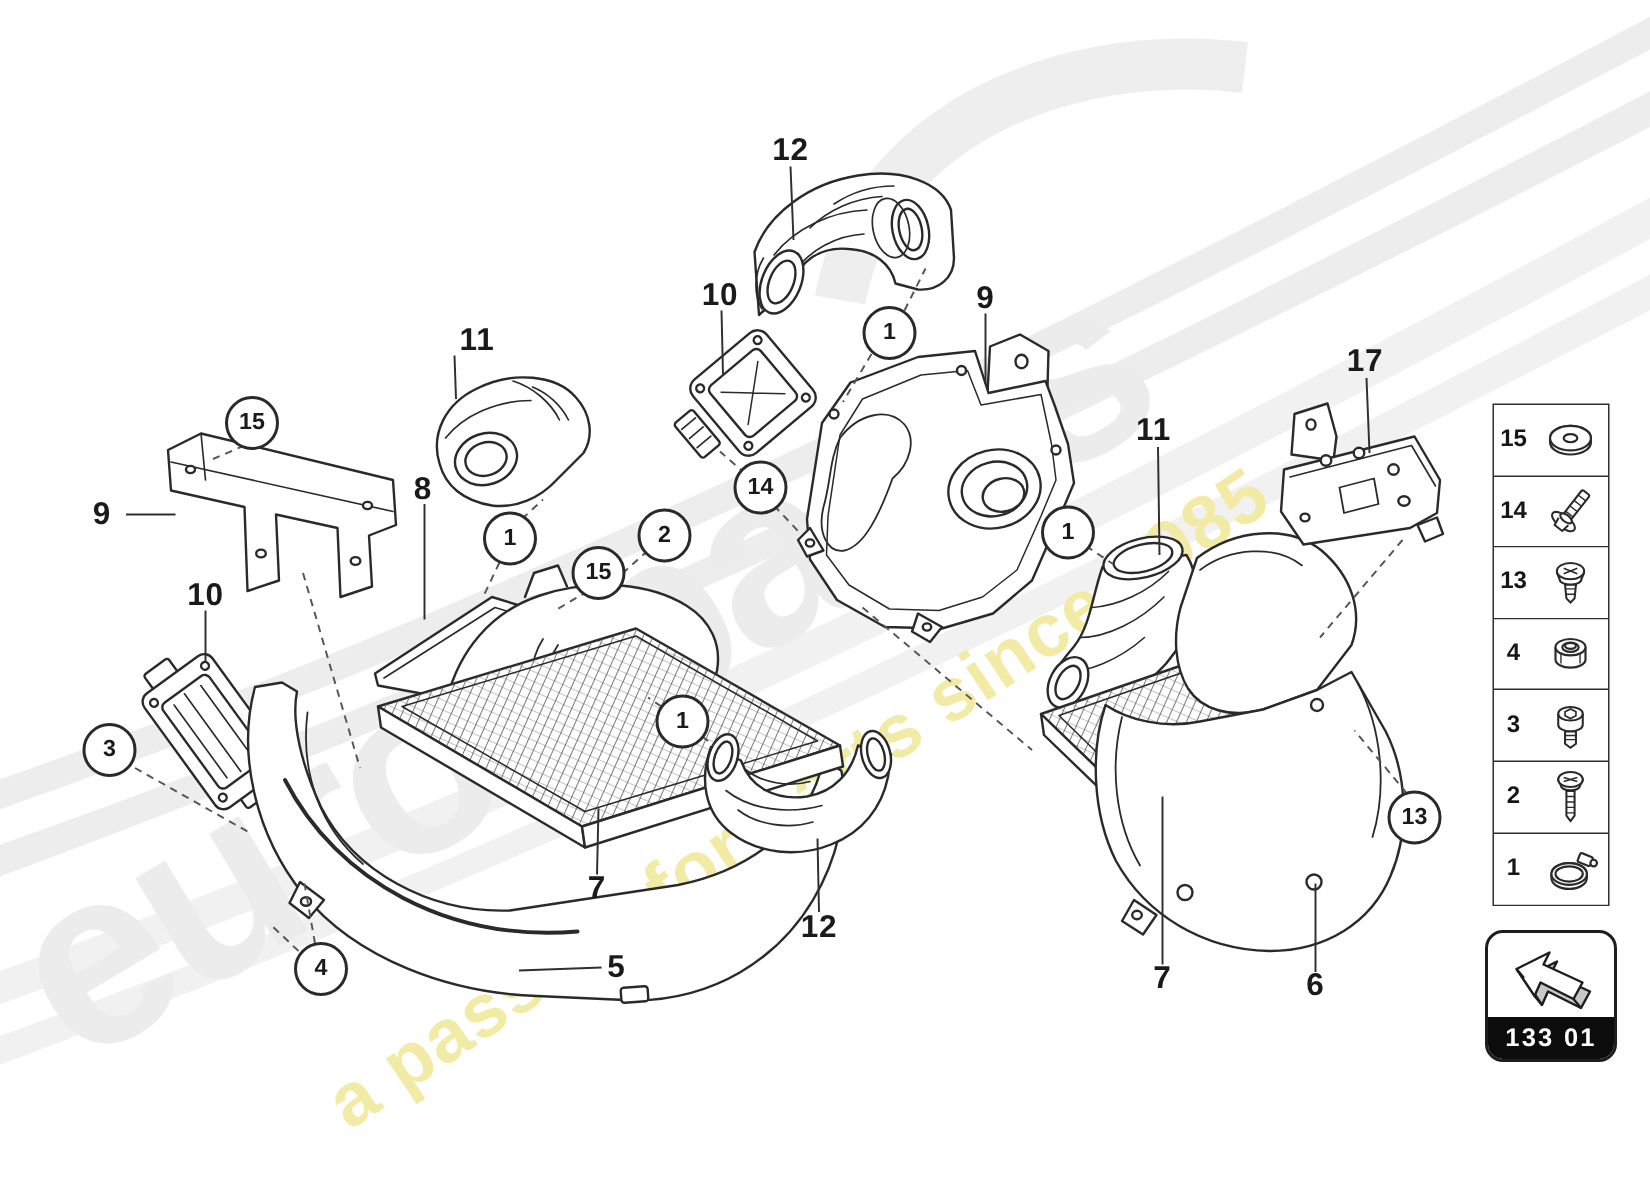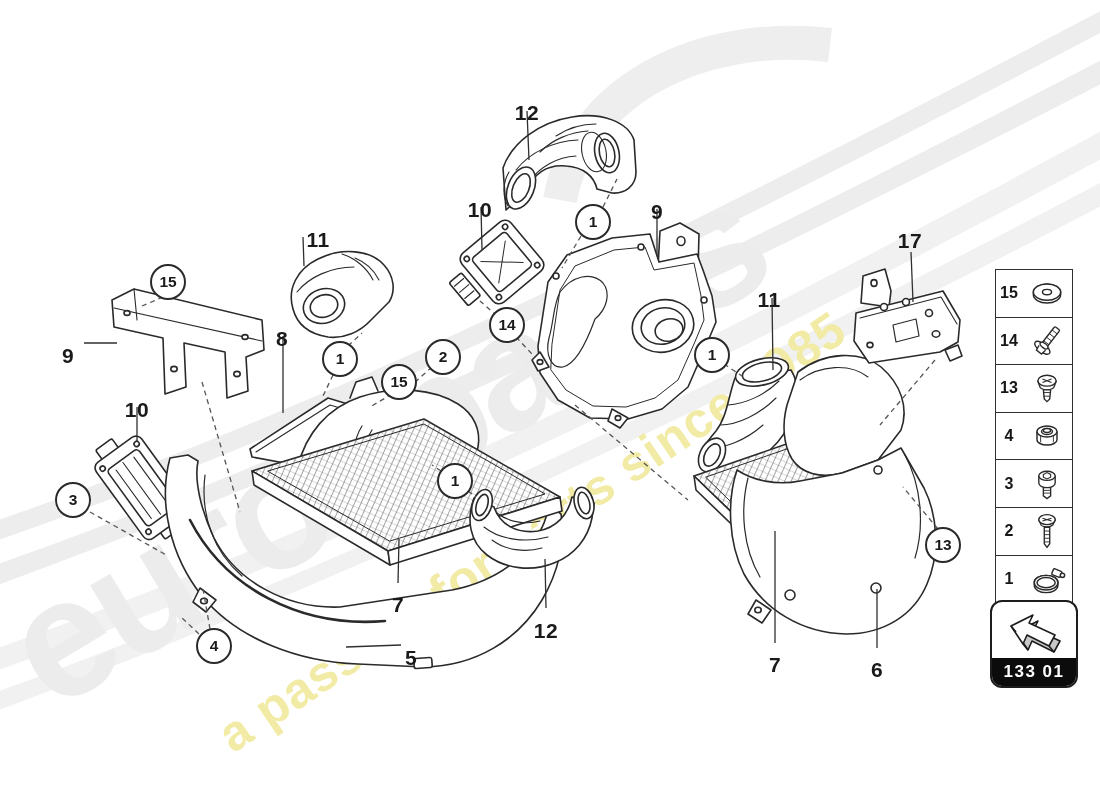--- a/index.html
+++ b/index.html
@@ -6,21 +6,21 @@
   .stage{
     position:relative;width:1100px;height:800px;background:#ffffff;
     font-family:"Liberation Sans","DejaVu Sans",sans-serif;overflow:hidden;
   }
   .art{position:absolute;left:0;top:0;width:1100px;height:800px;}
   
   .overlay{position:absolute;left:0;top:0;width:1100px;height:800px;pointer-events:none;}
   .part-label{
     position:absolute;transform:translate(-50%,-50%);
     font-size:21px;font-weight:700;color:#1a1a1a;letter-spacing:0.5px;
-    pointer-events:auto;line-height:1;margin-top:12px;
+    pointer-events:auto;line-height:1;
   }
   .callout{
     position:absolute;transform:translate(-50%,-50%);
     width:36px;height:36px;border:2px solid #2a2a2a;border-radius:50%;
     background:#ffffff;display:flex;align-items:center;justify-content:center;
     font-size:15.5px;font-weight:700;color:#1a1a1a;pointer-events:auto;box-sizing:border-box;
   }
   
   .legend{
     position:absolute;left:995px;top:269px;width:78px;
@@ -30,21 +30,21 @@
     height:47.6px;display:flex;align-items:center;
     border-bottom:1.6px solid #2f2f2f;box-sizing:border-box;background:#fff;
   }
   .legend-row:last-child{border-bottom:none;}
   .legend-num{
     width:26px;text-align:center;font-size:16px;font-weight:700;color:#161616;flex:0 0 26px;
   }
   .legend-ic{flex:1;display:flex;align-items:center;justify-content:center;}
   
   .badge{
-    position:absolute;left:990px;top:600px;width:88px;height:88px;
+    position:absolute;left:990px;top:620px;width:88px;height:88px;
     border:2.6px solid #1d1d1d;border-radius:12px;background:#ffffff;
     box-sizing:border-box;overflow:hidden;display:flex;flex-direction:column;
   }
   .badge-arrow{flex:1;display:flex;align-items:center;justify-content:center;}
   .badge-band{
     height:28px;background:#0c0c0c;color:#ffffff;display:flex;align-items:center;justify-content:center;
     font-size:17px;font-weight:700;letter-spacing:1.5px;
   }
 </style>
 </head>
@@ -264,21 +264,21 @@
       <path d="M775,643 L775,531"></path>
       <path d="M877,648 L877,589"></path>
     </g>
   </svg>
 
   <div class="overlay" id="labels-layer">
       <div class="part-label" style="left: 527px; top: 100px;">12</div>
       <div class="part-label" style="left: 480px; top: 197px;">10</div>
       <div class="part-label" style="left: 318px; top: 227px;">11</div>
       <div class="part-label" style="left: 657px; top: 199px;">9</div>
-      <div class="part-label" style="left: 910px; top: 228px;">17</div>
+      <div class="part-label" style="left: 910px; top: 241px;">17</div>
       <div class="part-label" style="left: 769px; top: 287px;">11</div>
       <div class="part-label" style="left: 68px; top: 343px;">9</div>
       <div class="part-label" style="left: 137px; top: 397px;">10</div>
       <div class="part-label" style="left: 282px; top: 326px;">8</div>
       <div class="part-label" style="left: 398px; top: 592px;">7</div>
       <div class="part-label" style="left: 411px; top: 645px;">5</div>
       <div class="part-label" style="left: 546px; top: 618px;">12</div>
       <div class="part-label" style="left: 775px; top: 652px;">7</div>
       <div class="part-label" style="left: 877px; top: 657px;">6</div>
     </div>

